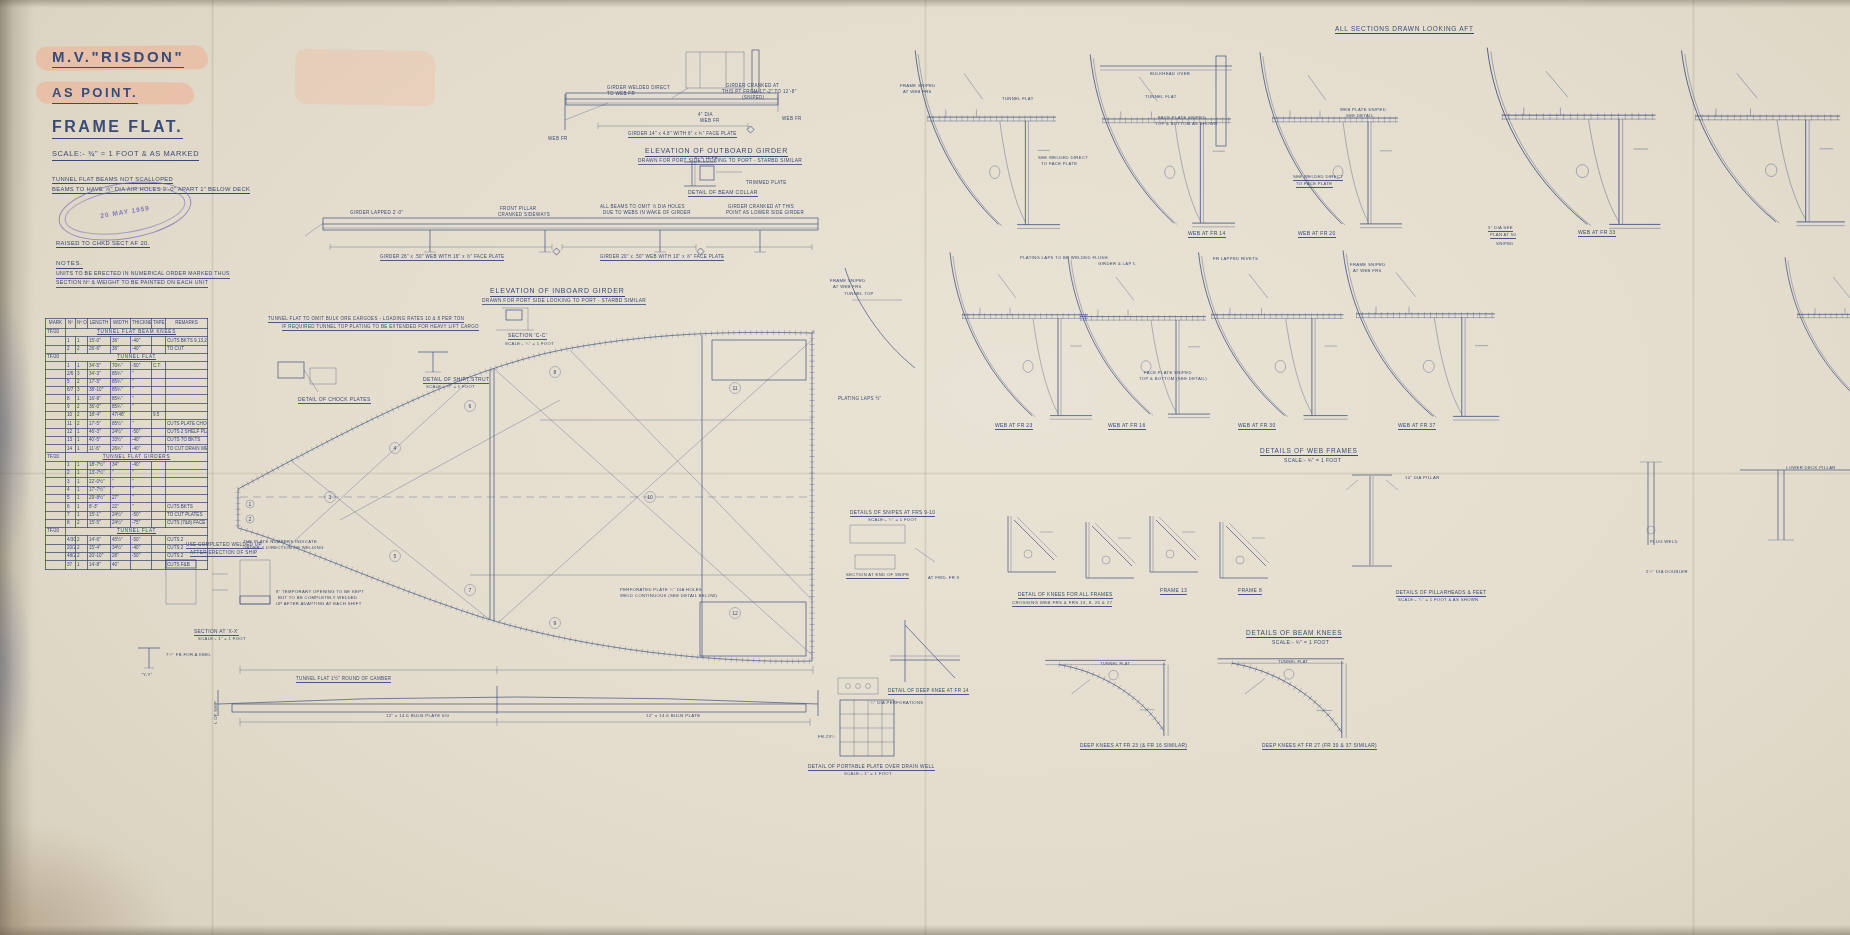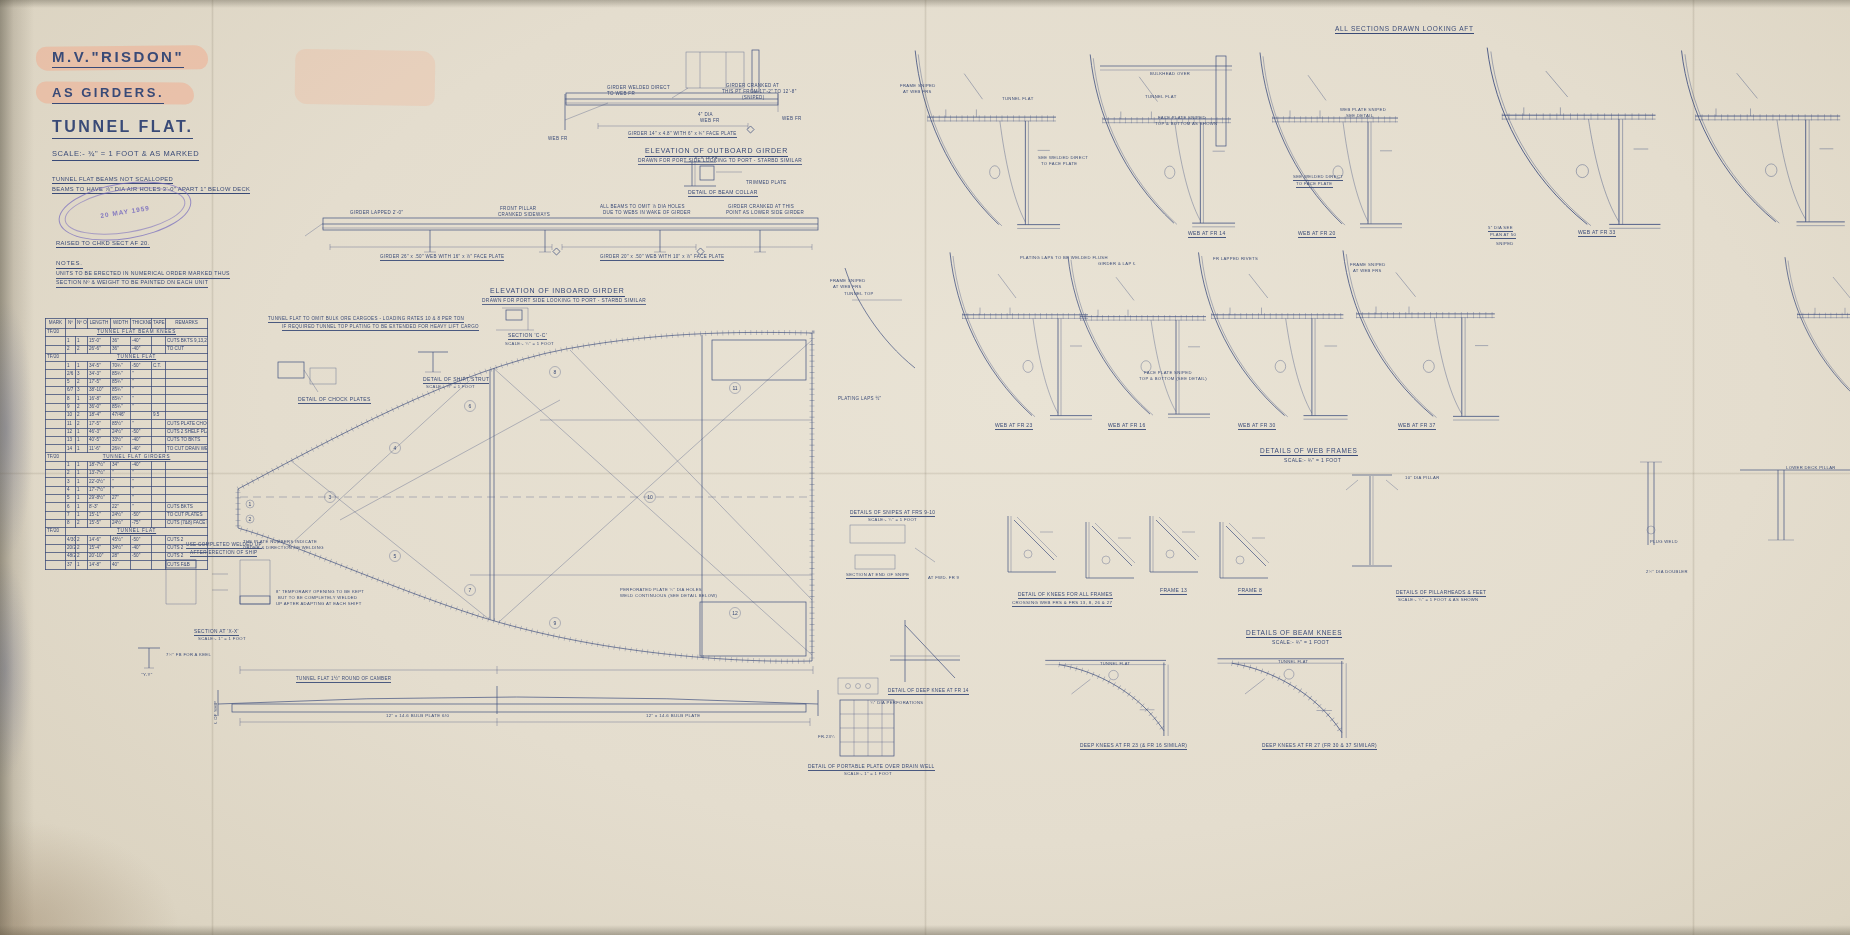--- a/index.html
+++ b/index.html
@@ -287,22 +287,22 @@
   <div class="smudge2"></div>
   <div class="crease-v" style="left:211px"></div>
   <div class="crease-v" style="left:924px"></div>
   <div class="crease-v" style="left:1692px"></div>
   <div class="crease-h" style="top:472px"></div>
   <div class="hl" style="left:36px;top:46px;width:172px;height:24px;transform:rotate(-.6deg)"></div>
   <div class="hl faint" style="left:295px;top:50px;width:140px;height:55px;transform:rotate(1deg)"></div>
   <div class="hl" style="left:36px;top:82px;width:158px;height:22px;transform:rotate(.4deg)"></div>
 
   <div class="ann t-vessel" style="left:52px;top:48px">M.V."RISDON"</div>
-  <div class="ann t-status" style="left:52px;top:86px">AS GIRDERS.</div>
-  <div class="ann t-draw" style="left:52px;top:118px">TUNNEL FLAT.</div>
+  <div class="ann t-status" style="left:52px;top:86px">AS POINT.</div>
+  <div class="ann t-draw" style="left:52px;top:118px">FRAME FLAT.</div>
   <div class="ann t-scale" style="left:52px;top:150px">SCALE:- ¾" = 1 FOOT &amp; AS MARKED</div>
   <div class="ann t-note" style="left:52px;top:176px">TUNNEL FLAT BEAMS NOT SCALLOPED</div>
   <div class="ann t-note" style="left:52px;top:186px">BEAMS TO HAVE ⅞" DIA AIR HOLES 3'-0" APART 1" BELOW DECK</div>
   <div class="stamp">
       <span class="stamp-date">20 MAY 1959</span>
     </div>
   <div class="ann t-note" style="left:56px;top:240px">RAISED TO CHKD SECT AF 20.</div>
   <div class="ann h-sm" style="left:56px;top:260px;font-size:6px">NOTES.</div>
   <div class="ann u" style="left:56px;top:271px;font-size:5.2px">UNITS TO BE ERECTED IN NUMERICAL ORDER MARKED THUS</div>
   <div class="ann u" style="left:56px;top:280px;font-size:5.2px">SECTION Nº &amp; WEIGHT TO BE PAINTED ON EACH UNIT</div>

